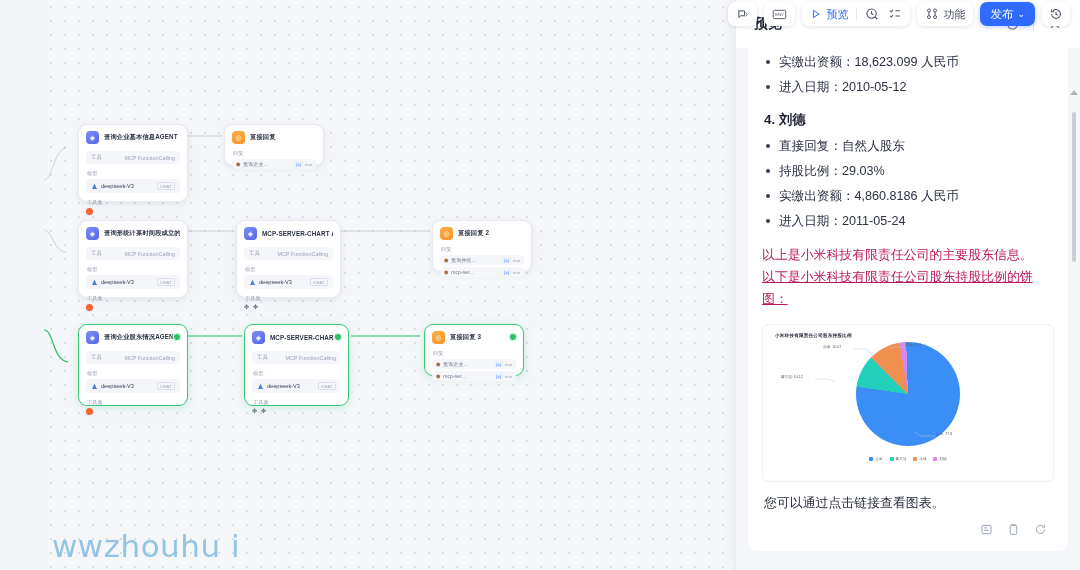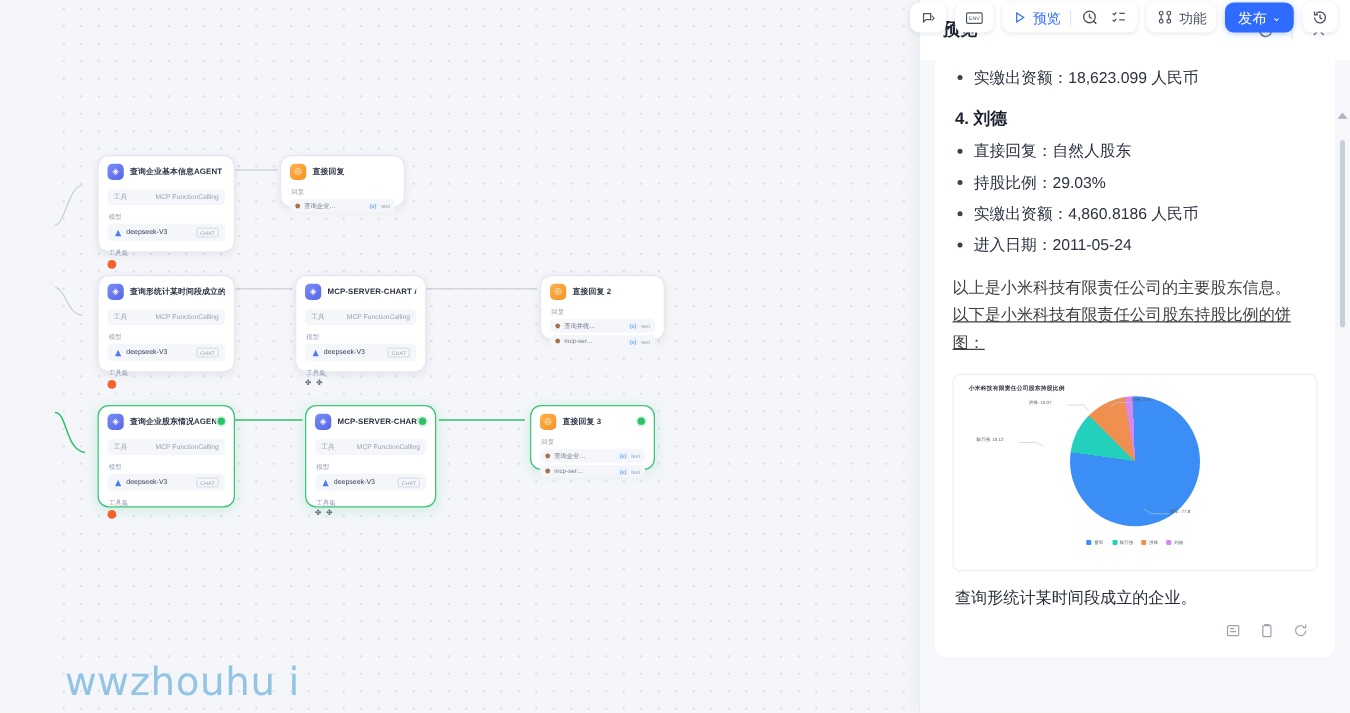--- a/index.html
+++ b/index.html
@@ -117,21 +117,21 @@
     color: #2c3141; line-height: 21px; margin: 4px 0;
   }
   .bullets li::before {
     content: ""; position: absolute; left: 4px; top: 8px;
     width: 4px; height: 4px; border-radius: 50%; background: #3a3f4d;
   }
   .ol-item {
     font-size: 13.4px; color: #1d2230; font-weight: 700;
     margin: 13px 0 7px 2px;
   }
-  .para { font-size: 12.9px; color: #404040; line-height: 22px; margin: 12px 0 0 0; }
+  .para { font-size: 12.9px; color: #be185d; line-height: 22px; margin: 12px 0 0 0; }
 
   
   .chart-card {
     margin-top: 14px; background: #fff; border: 1px solid #eceff4;
     border-radius: 6px; padding: 6px 6px 4px 6px; height: 158px;
     position: relative; overflow: hidden;
   }
   .chart-title {
     font-size: 4.6px; font-weight: 700; color: #2b3040;
     margin: 2px 0 0 6px; letter-spacing: .2px;
@@ -437,20 +437,21 @@
           <path d="M3.5 3.5l9 9M12.5 3.5l-9 9"></path>
         </svg>
       </button>
     </div>
 
     <div class="pv-body">
       <div class="msg">
 
         <ul class="bullets">
           <li>实缴出资额：18,623.099 人民币</li>
+          <li>进入日期：2010-05-12</li>
         </ul>
 
         <div class="ol-item">4. 刘德</div>
 
         <ul class="bullets">
           <li>直接回复：自然人股东</li>
           <li>持股比例：29.03%</li>
           <li>实缴出资额：4,860.8186 人民币</li>
           <li>进入日期：2011-05-24</li>
         </ul>
@@ -488,21 +489,21 @@
                 <span class="lg-sw" style="background: rgb(239, 144, 81);"></span>
                 <span class="lg-tx">洪锋</span>
               </div>
               <div class="lg-item">
                 <span class="lg-sw" style="background: rgb(216, 135, 240);"></span>
                 <span class="lg-tx">刘德</span>
               </div>
             </div>
         </div>
 
-        <p class="closing">查询形统计某时间段成立的企业。</p>
+        <p class="closing">您可以通过点击链接查看图表。</p>
 
         <div class="msg-actions">
           <button class="ico-btn">
             <svg width="13" height="13" viewBox="0 0 16 16" fill="none" stroke="currentColor" stroke-width="1.2">
               <rect x="2.5" y="3" width="11" height="10" rx="1.2"></rect>
                 <path d="M5 6h4M5 9h6"></path>
             </svg>
           </button>
           <button class="ico-btn">
             <svg width="13" height="13" viewBox="0 0 16 16" fill="none" stroke="currentColor" stroke-width="1.2">

